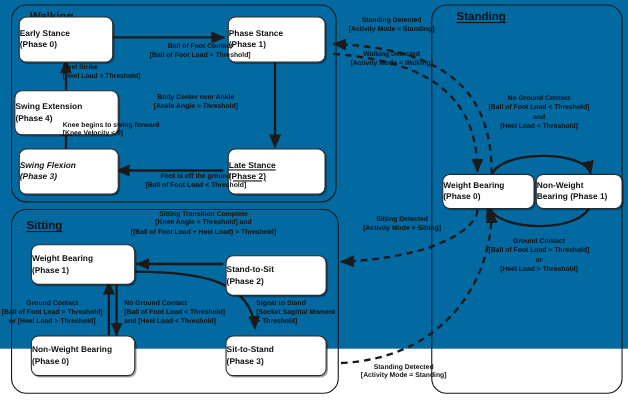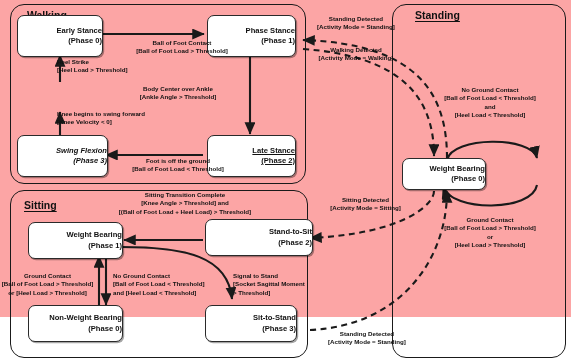--- a/index.html
+++ b/index.html
@@ -1,26 +1,26 @@
 <!DOCTYPE html>
 <html><head>
 <meta charset="utf-8">
 <style>
   html,body{margin:0;padding:0;background:#fff;}
   body{width:571px;height:364px;overflow:hidden;
        font-family:"Liberation Sans","DejaVu Sans",sans-serif;}
-  #root{position:relative;width:571px;height:317px;background:#fca5a5;}
+  #root{position:relative;width:571px;height:317px;background:#0369a1;}
   svg#canvas{position:absolute;left:0;top:0;width:571px;height:364px;}
 
   .panel{position:absolute;border:1.6px solid #1a1a1a;border-radius:14px;background:transparent;}
   .panel-title{position:absolute;font-weight:bold;font-size:10.5px;color:#111;
                text-decoration:underline;text-underline-offset:2px;white-space:nowrap;}
 
   .node{position:absolute;border:1.5px solid #2a2a2a;border-radius:7px;background:#fff;
-        display:flex;flex-direction:column;align-items:flex-end;justify-content:center;
+        display:flex;flex-direction:column;align-items:flex-start;justify-content:center;
         font-weight:bold;font-size:7.6px;color:#111;line-height:1.35;text-align:center;
         box-shadow:1.2px 1.2px 0 rgba(0,0,0,0.35);}
   .node span{display:block;white-space:nowrap;}
 
   .lbl{position:absolute;font-size:6.2px;font-weight:bold;color:#111;line-height:1.35;
        text-align:center;white-space:nowrap;}
   .lbl.left{text-align:left;}
 </style>
 </head>
 <body>
@@ -96,20 +96,24 @@
   <div class="node" style="left:207px;top:135px;width:87px;height:40px;text-decoration:underline;">
     <span>Late Stance</span>
     <span>(Phase 2)</span>
   </div>
 
   <div class="node" style="left:17px;top:135px;width:89px;height:40px;font-style:italic;">
     <span>Swing Flexion</span>
     <span>(Phase 3)</span>
   </div>
 
+  <div class="node" style="left:13px;top:82px;width:93px;height:39px;">
+    <span>Swing Extension</span>
+    <span>(Phase 4)</span>
+  </div>
 
   <div class="lbl" style="left:106px;top:39px;width:152px;">
     <div>Ball of Foot Contact</div>
     <div>[Ball of Foot Load &gt; Threshold]</div>
   </div>
 
   <div class="lbl" style="left:110px;top:85px;width:136px;">
     <div>Body Center over Ankle</div>
     <div>[Ankle Angle &gt; Threshold]</div>
   </div>
@@ -127,41 +131,45 @@
   <div class="lbl left" style="left:57px;top:58px;">
     <div>Heel Strike</div>
     <div>[Heel Load &gt; Threshold]</div>
   </div>
 
   <div class="node" style="left:402px;top:158px;width:82px;height:30px;">
     <span>Weight Bearing</span>
     <span>(Phase 0)</span>
   </div>
 
+  <div class="node" style="left:487px;top:158px;width:77px;height:30px;">
+    <span>Non-Weight</span>
+    <span>Bearing (Phase 1)</span>
+  </div>
 
   <div class="lbl" style="left:417px;top:86px;width:146px;">
     <div>No Ground Contact</div>
     <div>[Ball of Foot Load &lt; Threshold]</div>
     <div>and</div>
     <div>[Heel Load &lt; Threshold]</div>
   </div>
 
   <div class="lbl" style="left:417px;top:216px;width:146px;">
     <div>Ground Contact</div>
     <div>[Ball of Foot Load &gt; Threshold]</div>
     <div>or</div>
     <div>[Heel Load &gt; Threshold]</div>
   </div>
 
   <div class="node" style="left:28px;top:222px;width:93px;height:35px;">
     <span>Weight Bearing</span>
     <span>(Phase 1)</span>
   </div>
 
-  <div class="node" style="left:205px;top:219px;width:90px;height:35px;padding-left:16px;">
+  <div class="node" style="left:205px;top:232px;width:90px;height:35px;">
     <span>Stand-to-Sit</span>
     <span>(Phase 2)</span>
   </div>
 
   <div class="node" style="left:28px;top:305px;width:93px;height:35px;">
     <span>Non-Weight Bearing</span>
     <span>(Phase 0)</span>
   </div>
 
   <div class="node" style="left:205px;top:305px;width:90px;height:35px;">

